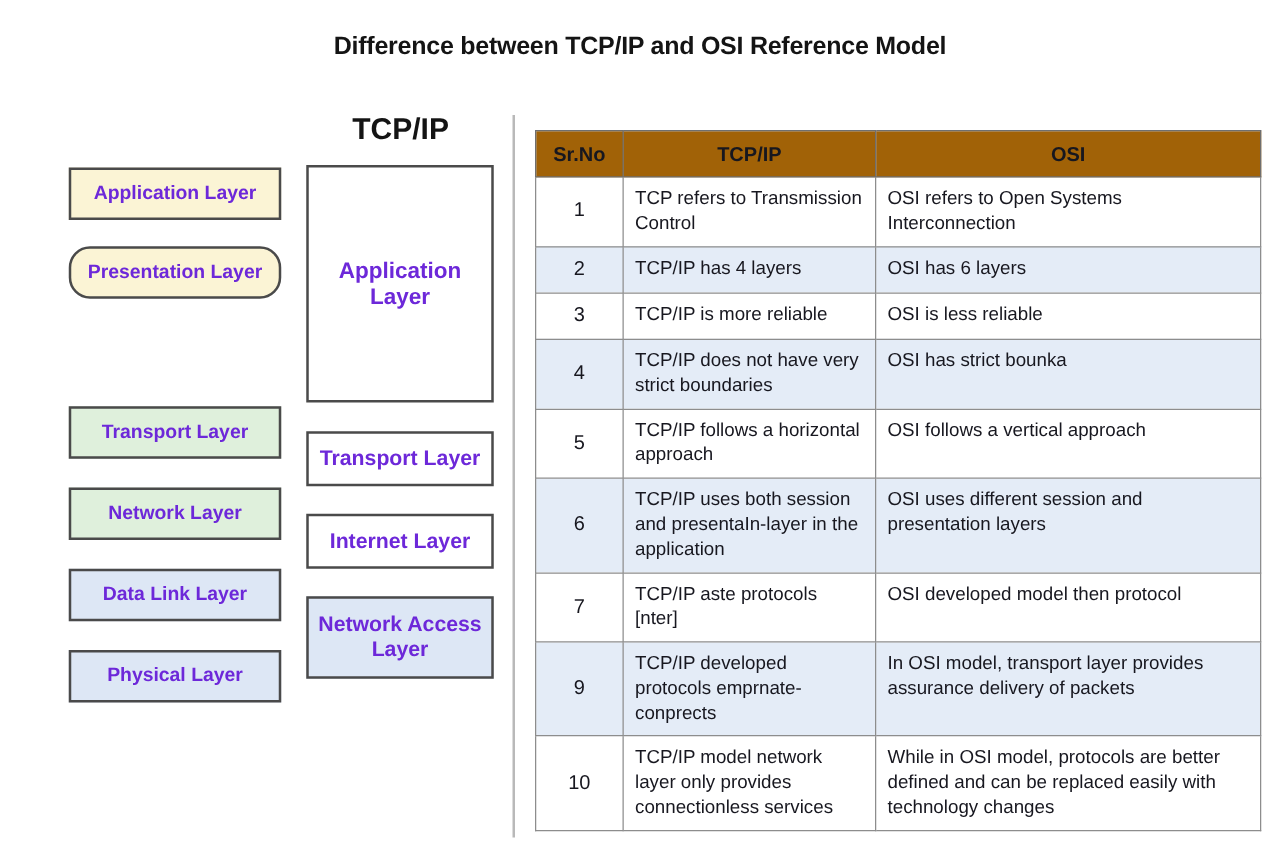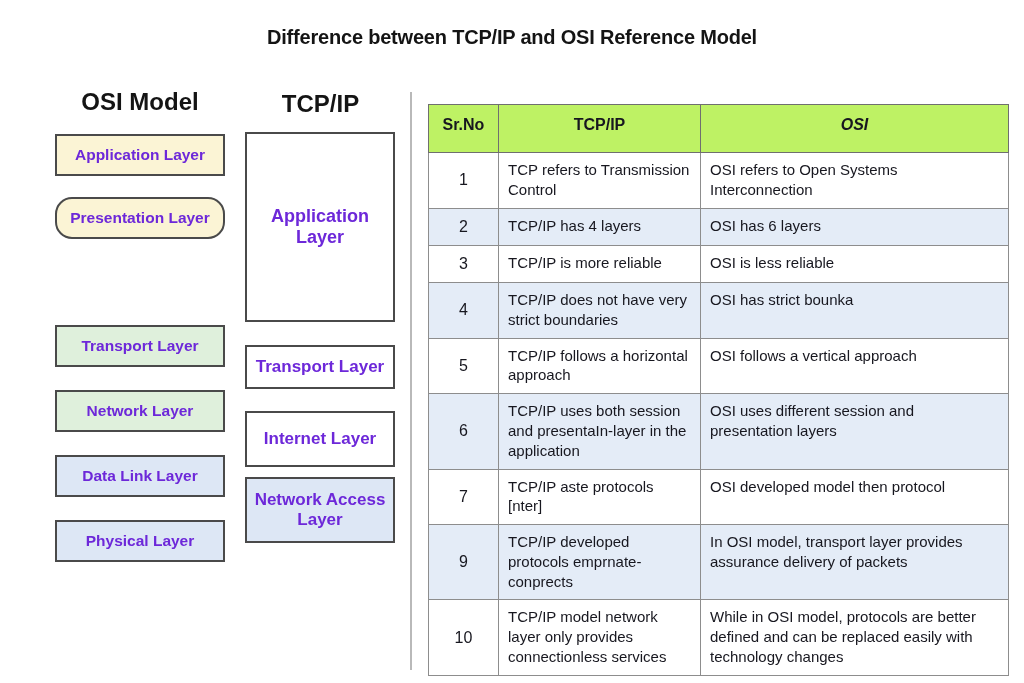--- a/index.html
+++ b/index.html
@@ -99,62 +99,61 @@
   }
   #comparison-table td, #comparison-table th {
     border: 1px solid #8d8d8d;
     padding: 7px 9px 8px 9px;
     vertical-align: top;
     line-height: 1.32;
     font-weight: normal;
     text-align: left;
   }
   #comparison-table thead th {
-    background: #bef264;
+    background: #a16207;
     font-weight: bold;
     text-align: center;
     vertical-align: middle;
     font-size: 16px;
     padding-top: 9px;
-    padding-bottom: 17px;
+    padding-bottom: 6px;
     border-color: #6f6f6f;
   }
   .col-sr  { width: 70px; }
   .col-tcp { width: 202px; }
-  .col-osi { width: 308px; font-style: italic; }
+  .col-osi { width: 308px; }
 
   #comparison-table tbody td.cell-sr {
     text-align: center;
     vertical-align: middle;
     font-size: 16px;
   }
   tr.row-alt td { background: #e4ecf7; }
   tr.row-plain td { background: #ffffff; }
 </style>
 </head>
 <body>
 
 <div id="page-title">Difference between TCP/IP and OSI Reference Model</div>
 
 <div id="diagram">
 
-  <div class="col-heading" id="osi-heading">OSI Model</div>
 
   <div class="col-heading" id="tcp-heading">TCP/IP</div>
 
   <div class="layer-box osi-box fill-cream" style="top:46px;">Application Layer</div>
   <div class="layer-box osi-box fill-cream" style="top:109px;border-radius:17px;">Presentation Layer</div>
   <div class="layer-box osi-box fill-green" style="top:237px;">Transport Layer</div>
   <div class="layer-box osi-box fill-green" style="top:302px;">Network Layer</div>
   <div class="layer-box osi-box fill-blue" style="top:367px;">Data Link Layer</div>
   <div class="layer-box osi-box fill-blue" style="top:432px;">Physical Layer</div>
 
   <div class="layer-box tcp-box fill-white" style="top:44px;height:190px;font-size:18px;">Application Layer</div>
   <div class="layer-box tcp-box fill-white" style="top:257px;height:44px;font-size:17px;">Transport Layer</div>
-  <div class="layer-box tcp-box fill-white" style="top:323px;height:56px;font-size:17px;">Internet Layer</div>
+  <div class="layer-box tcp-box fill-white" style="top:323px;height:44px;font-size:17px;">Internet Layer</div>
   <div class="layer-box tcp-box fill-blue" style="top:389px;height:66px;font-size:17px;">Network Access Layer</div>
 
 </div>
 
 <div id="divider"></div>
 
 <table id="comparison-table">
   <colgroup>
     <col class="col-sr">
       <col class="col-tcp">

